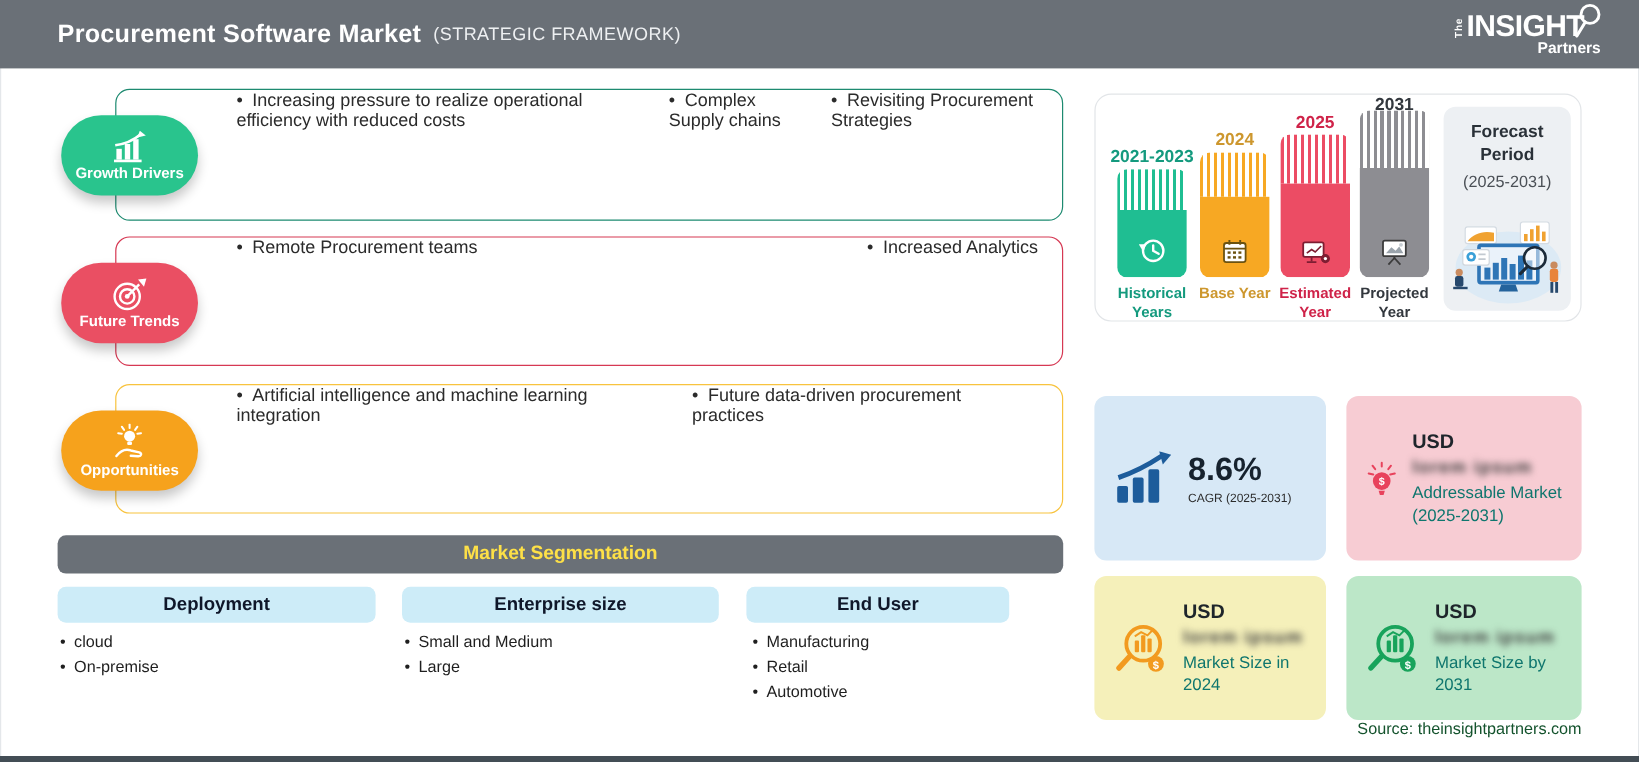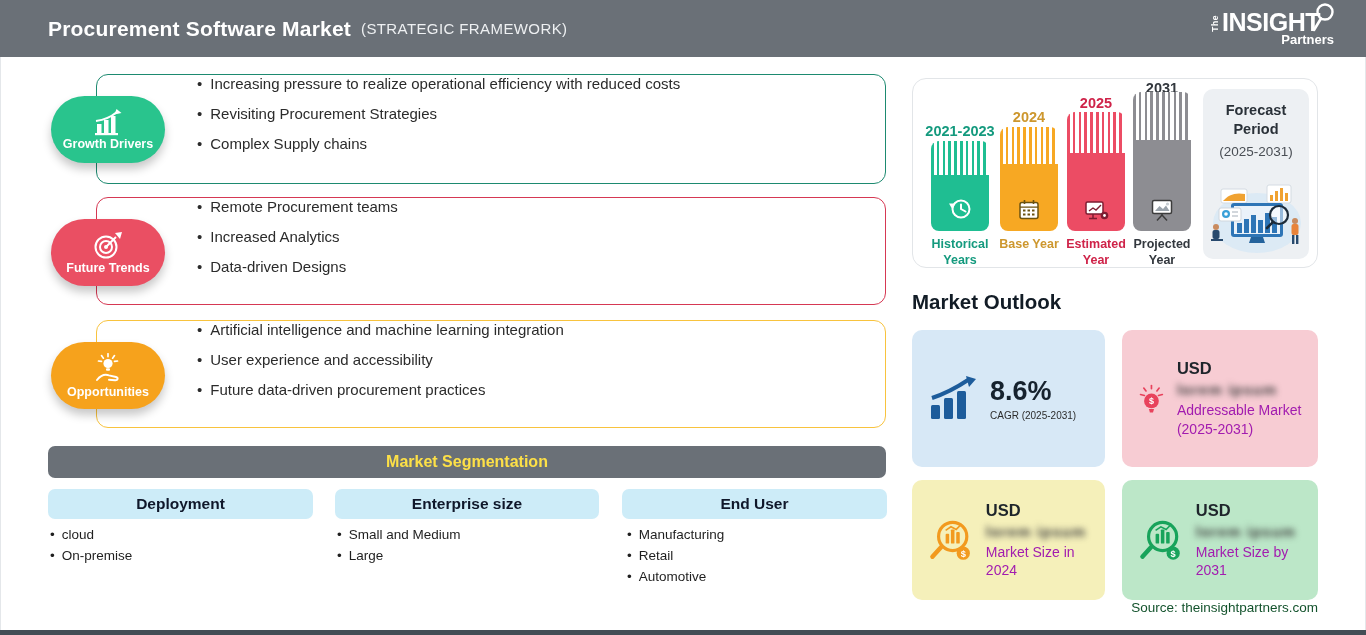--- a/index.html
+++ b/index.html
@@ -15,33 +15,33 @@
   .logo-top{display:flex;align-items:flex-start;position:relative;padding-right:16px;}
   .logo-the{writing-mode:vertical-rl;transform:rotate(180deg);font-size:8.5px;font-weight:bold;
             letter-spacing:.5px;margin:5px 2px 0 0;}
   .logo-insight{font-size:25px;font-weight:bold;letter-spacing:-.5px;line-height:1;}
   .logo-mag{position:absolute;right:0;top:-7px;}
   .logo-partners{font-size:13px;font-weight:bold;margin-top:-3px;margin-right:2px;}
   
   .fbox{position:absolute;left:96px;width:790px;background:#fff;border:1.6px solid #888;border-radius:12px;}
   .fbox0{top:74px;height:110px;} .fbox1{top:197px;height:108px;} .fbox2{top:320px;height:108px;}
   .fbox ul{position:absolute;inset:0;margin:0;padding:0 20px 0 100px;list-style:none;
-           display:flex;flex-direction:column;justify-content:flex-start;gap:13px;}
+           display:flex;flex-direction:row;justify-content:space-between;gap:13px;}
   .fbox li{font-size:15px;color:#2b2b2b;}
   .fbox li::before{content:"•";margin-right:8px;color:#2b2b2b;}
   .badge{position:absolute;left:-46px;top:21px;width:114px;height:67px;border-radius:36px;
          display:flex;flex-direction:column;align-items:center;justify-content:center;
          box-shadow:0 6px 10px rgba(0,0,0,.22);}
   .blabel{color:#fff;font-weight:bold;font-size:12.5px;margin-top:1px;}
   
   .seg-bar{position:absolute;left:48px;top:446px;width:838px;height:32px;border-radius:7px;
            display:flex;align-items:center;justify-content:center;color:#fde047;font-weight:bold;font-size:16px;}
   .seg-h{position:absolute;top:489px;height:30px;border-radius:7px;display:flex;align-items:center;
          justify-content:center;font-weight:bold;font-size:15.5px;color:#0f172a;}
-  .seg-h0{left:48px;width:265px;} .seg-h1{left:335px;width:264px;} .seg-h2{left:622px;width:265px;}
+  .seg-h0{left:48px;width:265px;} .seg-h1{left:335px;width:264px;} .seg-h2{left:622px;width:219px;}
   .seg-list{position:absolute;top:524px;margin:0;padding:0;list-style:none;font-size:13.5px;color:#1f1f1f;}
   .seg-list li{line-height:21px;}
   .seg-list li::before{content:"•";margin-right:7px;}
   .seg-l0{left:50px;} .seg-l1{left:337px;} .seg-l2{left:627px;}
   
   .tcard{position:absolute;left:912px;top:78px;width:406px;height:190px;background:#fff;
          border:1px solid #e2e5e8;border-radius:14px;}
   .tbar{position:absolute;bottom:36px;width:58px;display:flex;flex-direction:column;
         border-radius:8px;overflow:hidden;}
   .tbar .stripes{background:repeating-linear-gradient(90deg,var(--c) 0 2.6px,#fff 2.6px 5.8px);}
@@ -64,21 +64,21 @@
   .mo-h{position:absolute;left:912px;top:290px;font-size:20.5px;font-weight:bold;color:#121c26;}
   .card{position:absolute;border-radius:10px;display:flex;align-items:center;gap:12px;padding:0 10px 0 16px;}
   .c0{left:912px;top:330px;width:193px;height:137px;}
   .c1{left:1122px;top:330px;width:196px;height:137px;}
   .c2{left:912px;top:480px;width:193px;height:120px;}
   .c3{left:1122px;top:480px;width:196px;height:120px;}
   .big{font-size:27px;font-weight:bold;color:#16222e;}
   .sub{font-size:10px;color:#2c2c2c;margin-top:3px;}
   .cur{font-size:16.5px;font-weight:bold;color:#1e252b;}
   .blurred{font-size:15px;font-weight:bold;color:#3f3f3f;filter:blur(3px);letter-spacing:1px;margin:3px 0;}
-  .clab{font-size:14px;color:#a21caf;line-height:1.3;}
+  .clab{font-size:14px;color:#0f766e;line-height:1.3;}
   .source{position:absolute;right:48px;top:600px;font-size:13.5px;color:#14532d;}
   .bottombar{position:absolute;left:0;bottom:0;width:100%;height:5px;background:#434d55;}
 </style>
 </head>
 <body>
 
 <div class="canvas">
 
   <div class="header" style="background: rgb(106, 112, 119);">
     <span class="h-title">Procurement Software Market</span>
@@ -103,40 +103,39 @@
         <rect x="12" y="11" width="4.5" height="13" fill="#fff"></rect>
         <rect x="19" y="7" width="4.5" height="17" fill="#fff"></rect>
         <rect x="3" y="24" width="23" height="2.2" fill="#fff"></rect>
         <path d="M4 12 C12 11 19 8 25 3" stroke="#fff" stroke-width="2.2" fill="none"></path>
         <polygon points="24.5,0 29.5,4 22.5,5.5" fill="#fff"></polygon>
       </svg>
       <span class="blabel">Growth Drivers</span>
     </div>
     <ul>
       <li>Increasing pressure to realize operational efficiency with reduced costs</li>
+      <li>Complex Supply chains</li>
       <li>Revisiting Procurement Strategies</li>
-      <li>Complex Supply chains</li>
     </ul>
   </div>
 
   <div class="fbox fbox1" style="border-color: rgb(214, 56, 83);">
     <div class="badge" style="background: rgb(234, 79, 99);">
       <svg width="32" height="29" viewBox="0 0 32 29">
         <circle cx="14" cy="16" r="10.5" stroke="#fff" stroke-width="2" fill="none"></circle>
         <circle cx="14" cy="16" r="6" stroke="#fff" stroke-width="2" fill="none"></circle>
         <circle cx="14" cy="16" r="2" fill="#fff"></circle>
         <line x1="14" y1="16" x2="24" y2="6" stroke="#fff" stroke-width="2"></line>
         <path d="M23 2 l7 -1 -2 7 z" fill="#fff"></path>
       </svg>
       <span class="blabel">Future Trends</span>
     </div>
     <ul>
       <li>Remote Procurement teams</li>
       <li>Increased Analytics</li>
-      <li>Data-driven Designs</li>
     </ul>
   </div>
 
   <div class="fbox fbox2" style="border-color: rgb(248, 195, 62);">
     <div class="badge" style="background: rgb(246, 162, 28);">
       <svg width="34" height="31" viewBox="0 0 34 31">
         <g stroke="#fff" stroke-width="1.7" stroke-linecap="round">
           <line x1="17" y1="0.8" x2="17" y2="3.6"></line>
           <line x1="10.5" y1="2.6" x2="12.4" y2="5.2"></line>
           <line x1="23.5" y1="2.6" x2="21.6" y2="5.2"></line>
@@ -144,21 +143,20 @@
           <line x1="26.5" y1="8" x2="23.5" y2="8.4"></line>
         </g>
         <circle cx="17" cy="10.5" r="4.6" fill="#fff"></circle>
         <rect x="15" y="15.2" width="4" height="2.6" rx="1" fill="#fff"></rect>
         <path d="M6 27 c4 -5 8 -6 12 -4.6 l7 1.6 c2.4 .7 2 3.4 -1 3.2 l-6 -.4" stroke="#fff" stroke-width="2" fill="none" stroke-linecap="round"></path>
       </svg>
       <span class="blabel">Opportunities</span>
     </div>
     <ul>
       <li>Artificial intelligence and machine learning integration</li>
-      <li>User experience and accessibility</li>
       <li>Future data-driven procurement practices</li>
     </ul>
   </div>
 
   <div class="seg-bar" style="background: rgb(106, 112, 119);">
     <span>Market Segmentation</span>
   </div>
   <div class="seg-h seg-h0" style="background: rgb(205, 236, 248);">
     <span>Deployment</span>
   </div>
@@ -285,21 +283,20 @@
           <rect x="5.5" y="55" width="7" height="9" rx="2" fill="#27496d"></rect>
           <rect x="4" y="64" width="12" height="2" fill="#27496d"></rect>
         <circle cx="88" cy="46" r="3" fill="#c98b5f"></circle>
           <rect x="84.5" y="49" width="7" height="11" rx="2" fill="#e8833a"></rect>
           <rect x="85" y="60" width="2.4" height="9" fill="#27496d"></rect>
           <rect x="89" y="60" width="2.4" height="9" fill="#27496d"></rect>
       </svg>
     </div>
   </div>
 
-  <div class="mo-h">Market Outlook</div>
 
   <div class="card c0" style="background: rgb(215, 232, 246); color: rgb(29, 92, 155);">
     <svg width="50" height="46" viewBox="0 0 50 46">
       <rect x="3" y="29" width="9" height="14" rx="1.5" fill="currentColor"></rect>
       <rect x="16" y="22" width="9" height="21" rx="1.5" fill="currentColor"></rect>
       <rect x="29" y="15" width="9" height="28" rx="1.5" fill="currentColor"></rect>
       <path d="M4 22 C16 18 28 12 40 4" stroke="currentColor" stroke-width="4" fill="none"></path>
       <polygon points="38,0 48,3 41,11" fill="currentColor"></polygon>
     </svg>
     <div>

